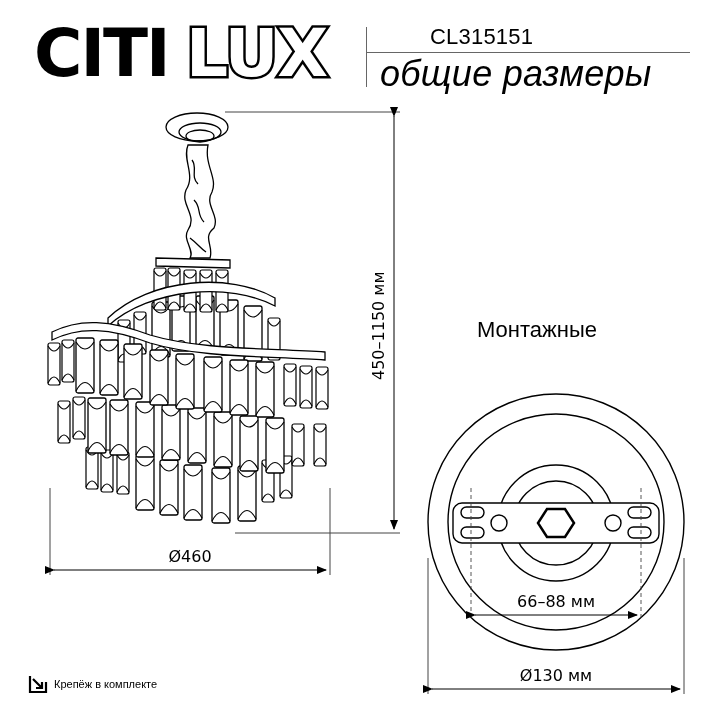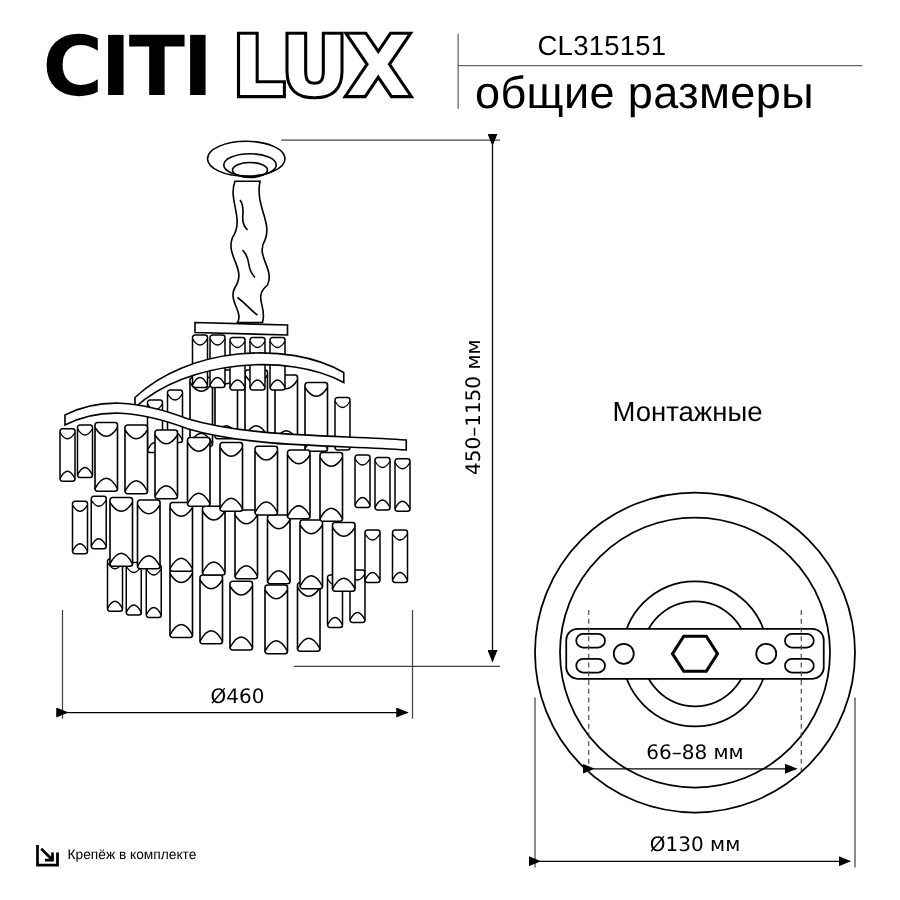--- a/index.html
+++ b/index.html
@@ -1,21 +1,21 @@
 <!DOCTYPE html>
 <html><head>
 <meta charset="utf-8">
 <style>
   html,body{margin:0;padding:0;background:#fff;}
   body{width:720px;height:720px;position:relative;overflow:hidden;font-family:"Liberation Sans",sans-serif;color:#000;}
   .abs{position:absolute;}
   #logo{left:34px;top:18px;width:300px;height:70px;}
   #model{left:382px;top:24px;font-size:22px;letter-spacing:0.2px;margin-left:48px;}
-  #title{left:380px;top:54px;font-size:36px;line-height:40px;letter-spacing:0.3px;}
-  #mount-title{left:425px;top:315px;width:250px;text-align:center;font-size:22px;line-height:30px;}
+  #title{left:380px;top:54px;font-size:36px;line-height:40px;letter-spacing:0.3px;font-style:italic;}
+  #mount-title{left:412px;top:315px;width:250px;text-align:center;font-size:22px;line-height:30px;}
   #fastener{left:28px;top:674px;display:flex;align-items:center;gap:6px;font-size:11px;}
   #fastener svg{display:block;}
   svg.draw{position:absolute;left:0;top:0;}
   .dim{font-family:"DejaVu Sans",sans-serif;font-size:16px;}
 </style>
 </head>
 <body>
 
 <svg id="logo" class="abs" viewBox="0 0 300 70">
   <text x="0" y="58" font-family="'DejaVu Sans',sans-serif" font-weight="bold" font-size="66" letter-spacing="-2" fill="#000">CITI</text>

